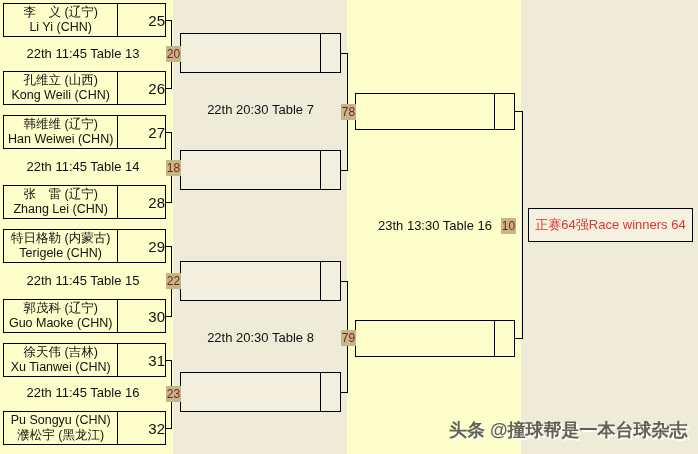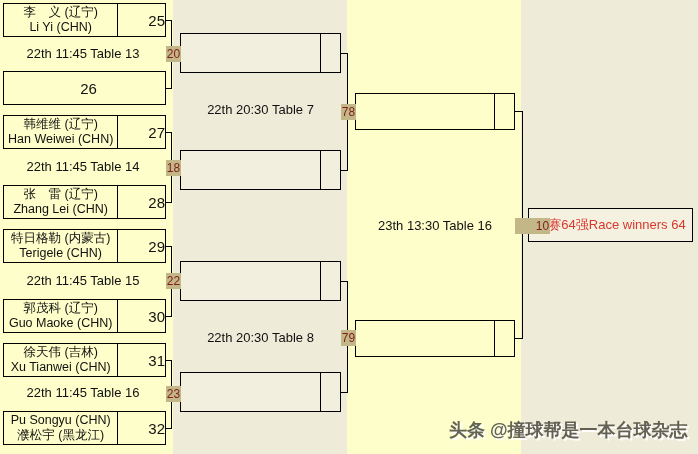--- a/index.html
+++ b/index.html
@@ -70,20 +70,24 @@
   <div class="band" style="left:347px;width:174px;"></div>
 
   <div class="pbox" style="top:3px;">
     <div class="name">
       <span>李　义 (辽宁)</span>
       <span>Li Yi (CHN)</span>
     </div>
     <div class="seed">25</div>
   </div>
   <div class="pbox" style="top:71px;">
+    <div class="name">
+      <span>孔维立 (山西)</span>
+      <span>Kong Weili (CHN)</span>
+    </div>
     <div class="seed">26</div>
   </div>
   <div class="pbox" style="top:115px;">
     <div class="name">
       <span>韩维维 (辽宁)</span>
       <span>Han Weiwei (CHN)</span>
     </div>
     <div class="seed">27</div>
   </div>
   <div class="pbox" style="top:185px;">
@@ -183,21 +187,21 @@
     <div class="main"></div>
     <div class="score"></div>
   </div>
 
   <div class="mlabel" style="left:355px;width:160px;top:218px;">23th 13:30 Table 16</div>
 
   <div class="hline" style="left:515px;width:7px;top:111px;"></div>
   <div class="hline" style="left:515px;width:7px;top:338px;"></div>
   <div class="vline" style="left:522px;top:111px;height:228px;"></div>
 
-  <div class="tag" style="left:515px;top:218px;padding-left:20px;">10</div>
+  <div class="tag" style="left:501px;top:218px;">10</div>
 
   <div class="stage-note">
     <span>正赛64强</span>
     <span>Race winners 64</span>
   </div>
 
   <div class="watermark">头条 @撞球帮是一本台球杂志</div>
 
 </div>
 

